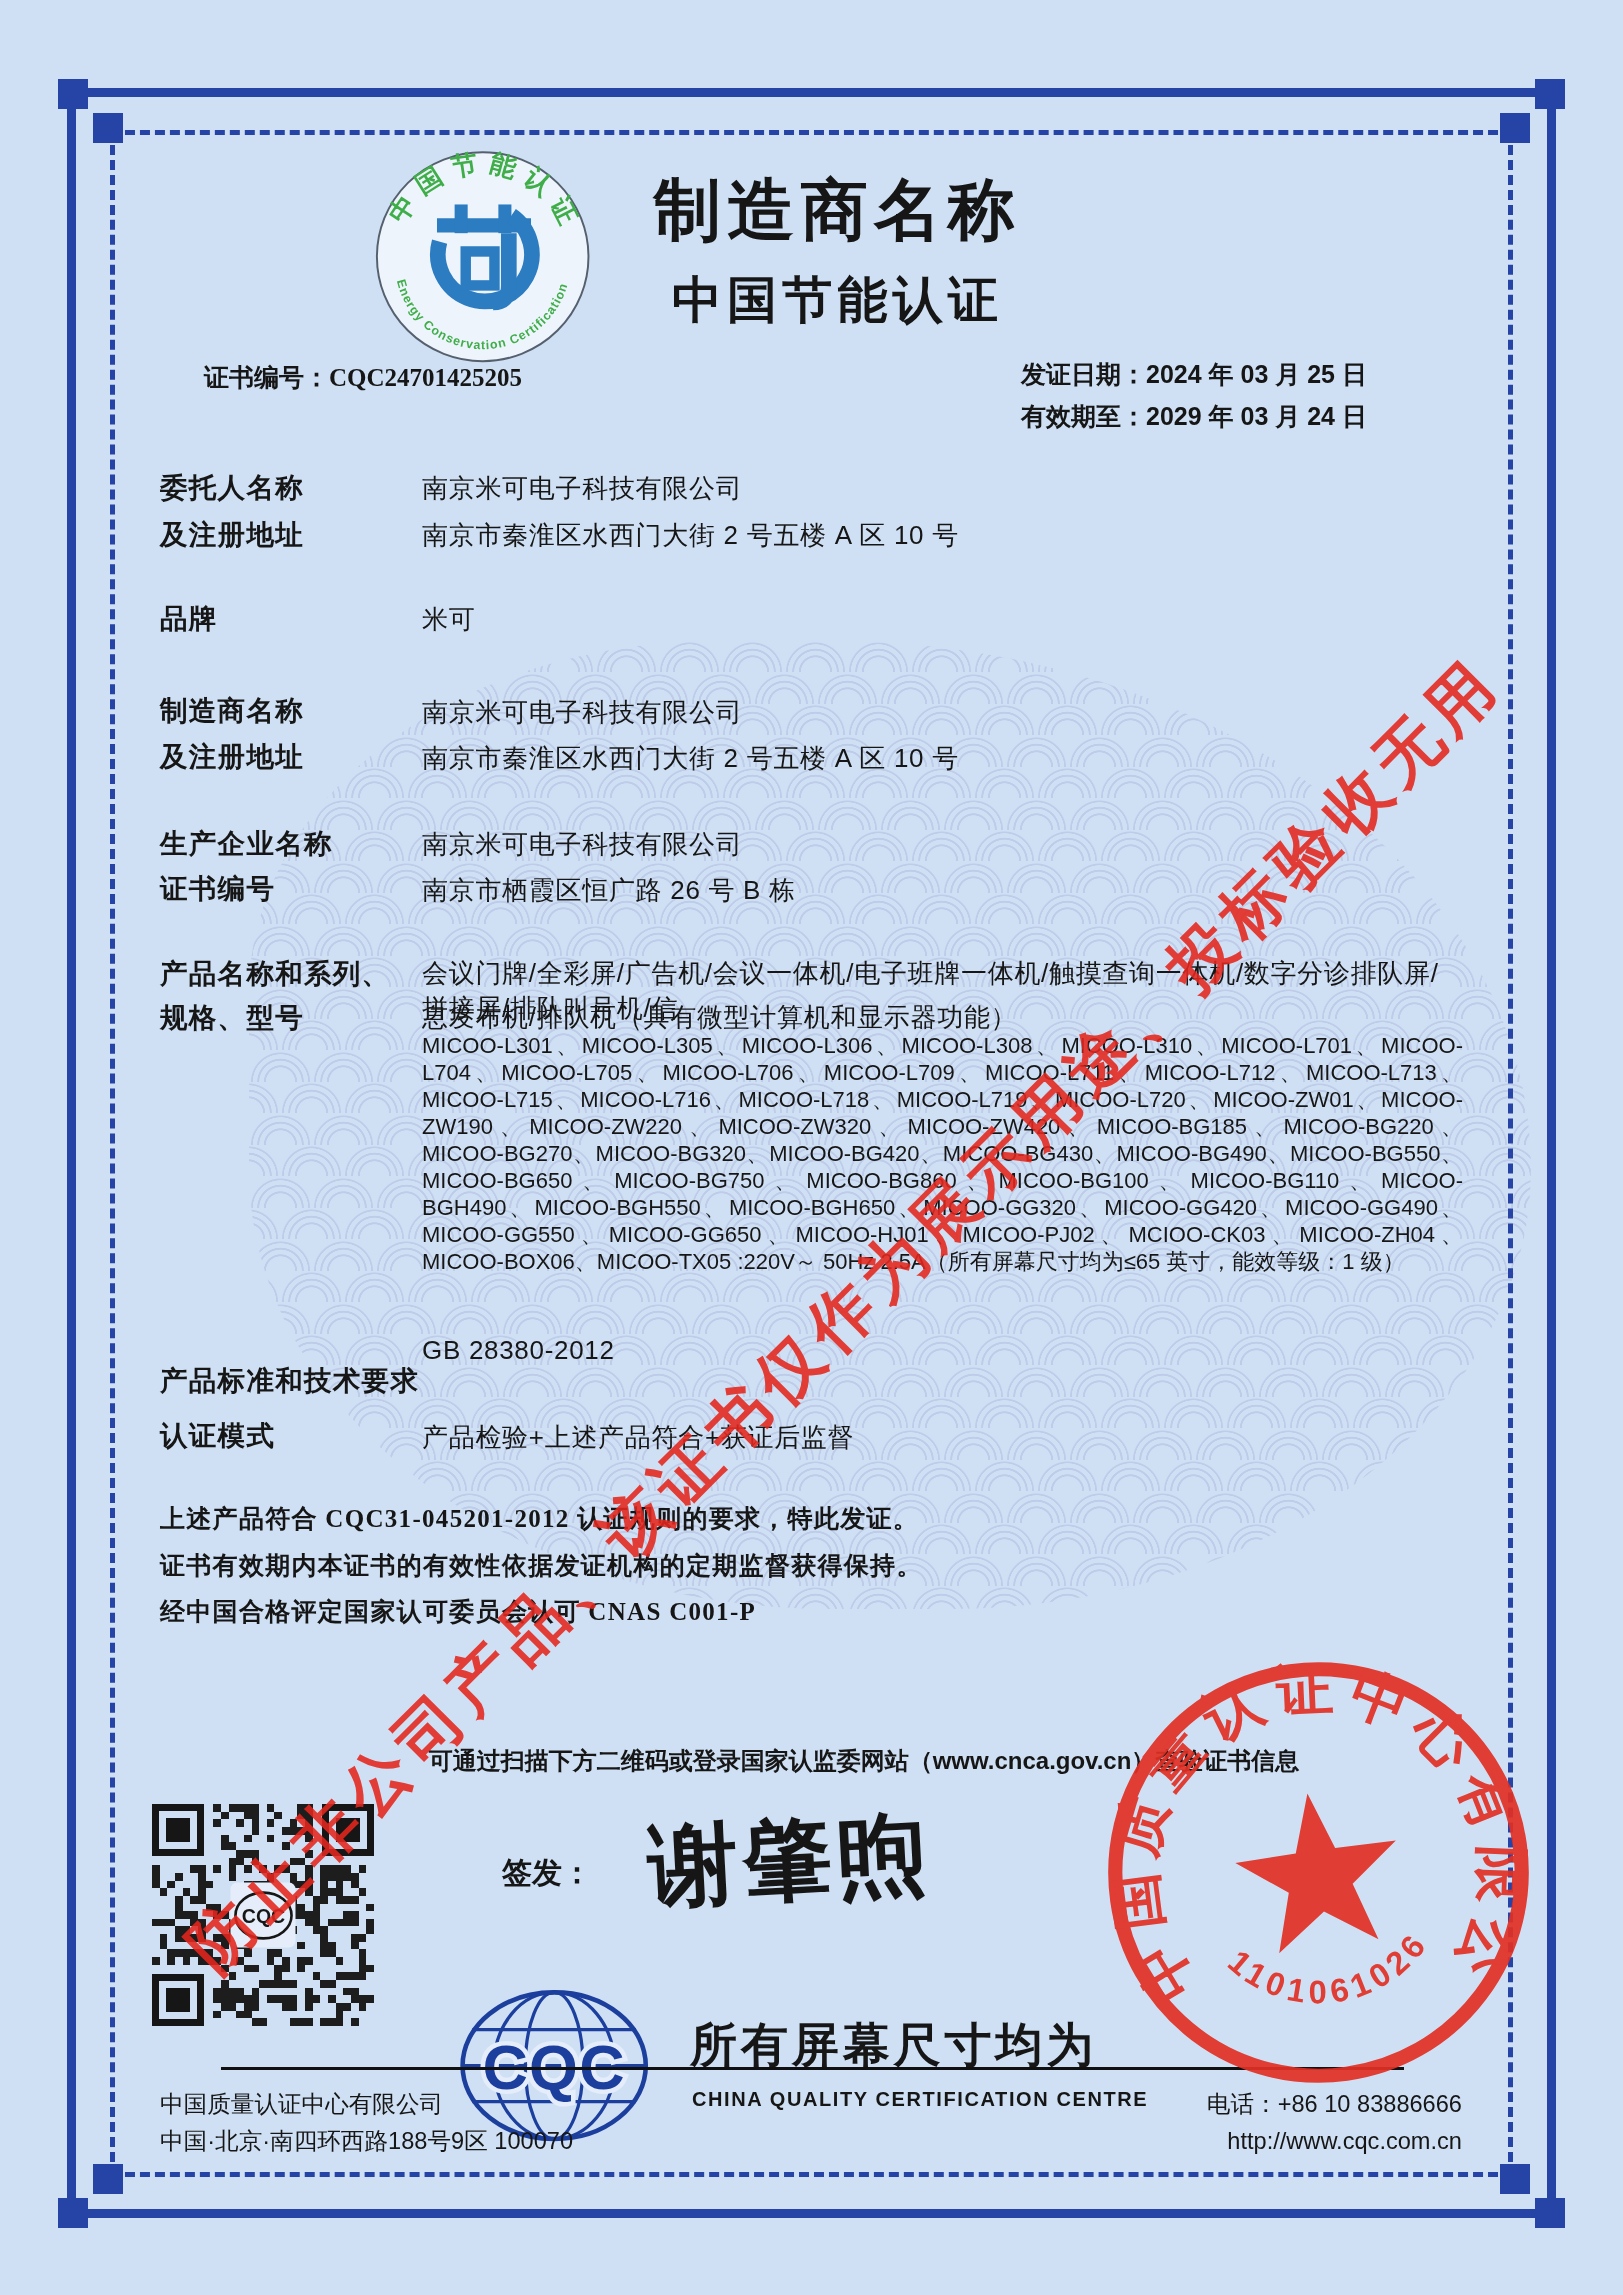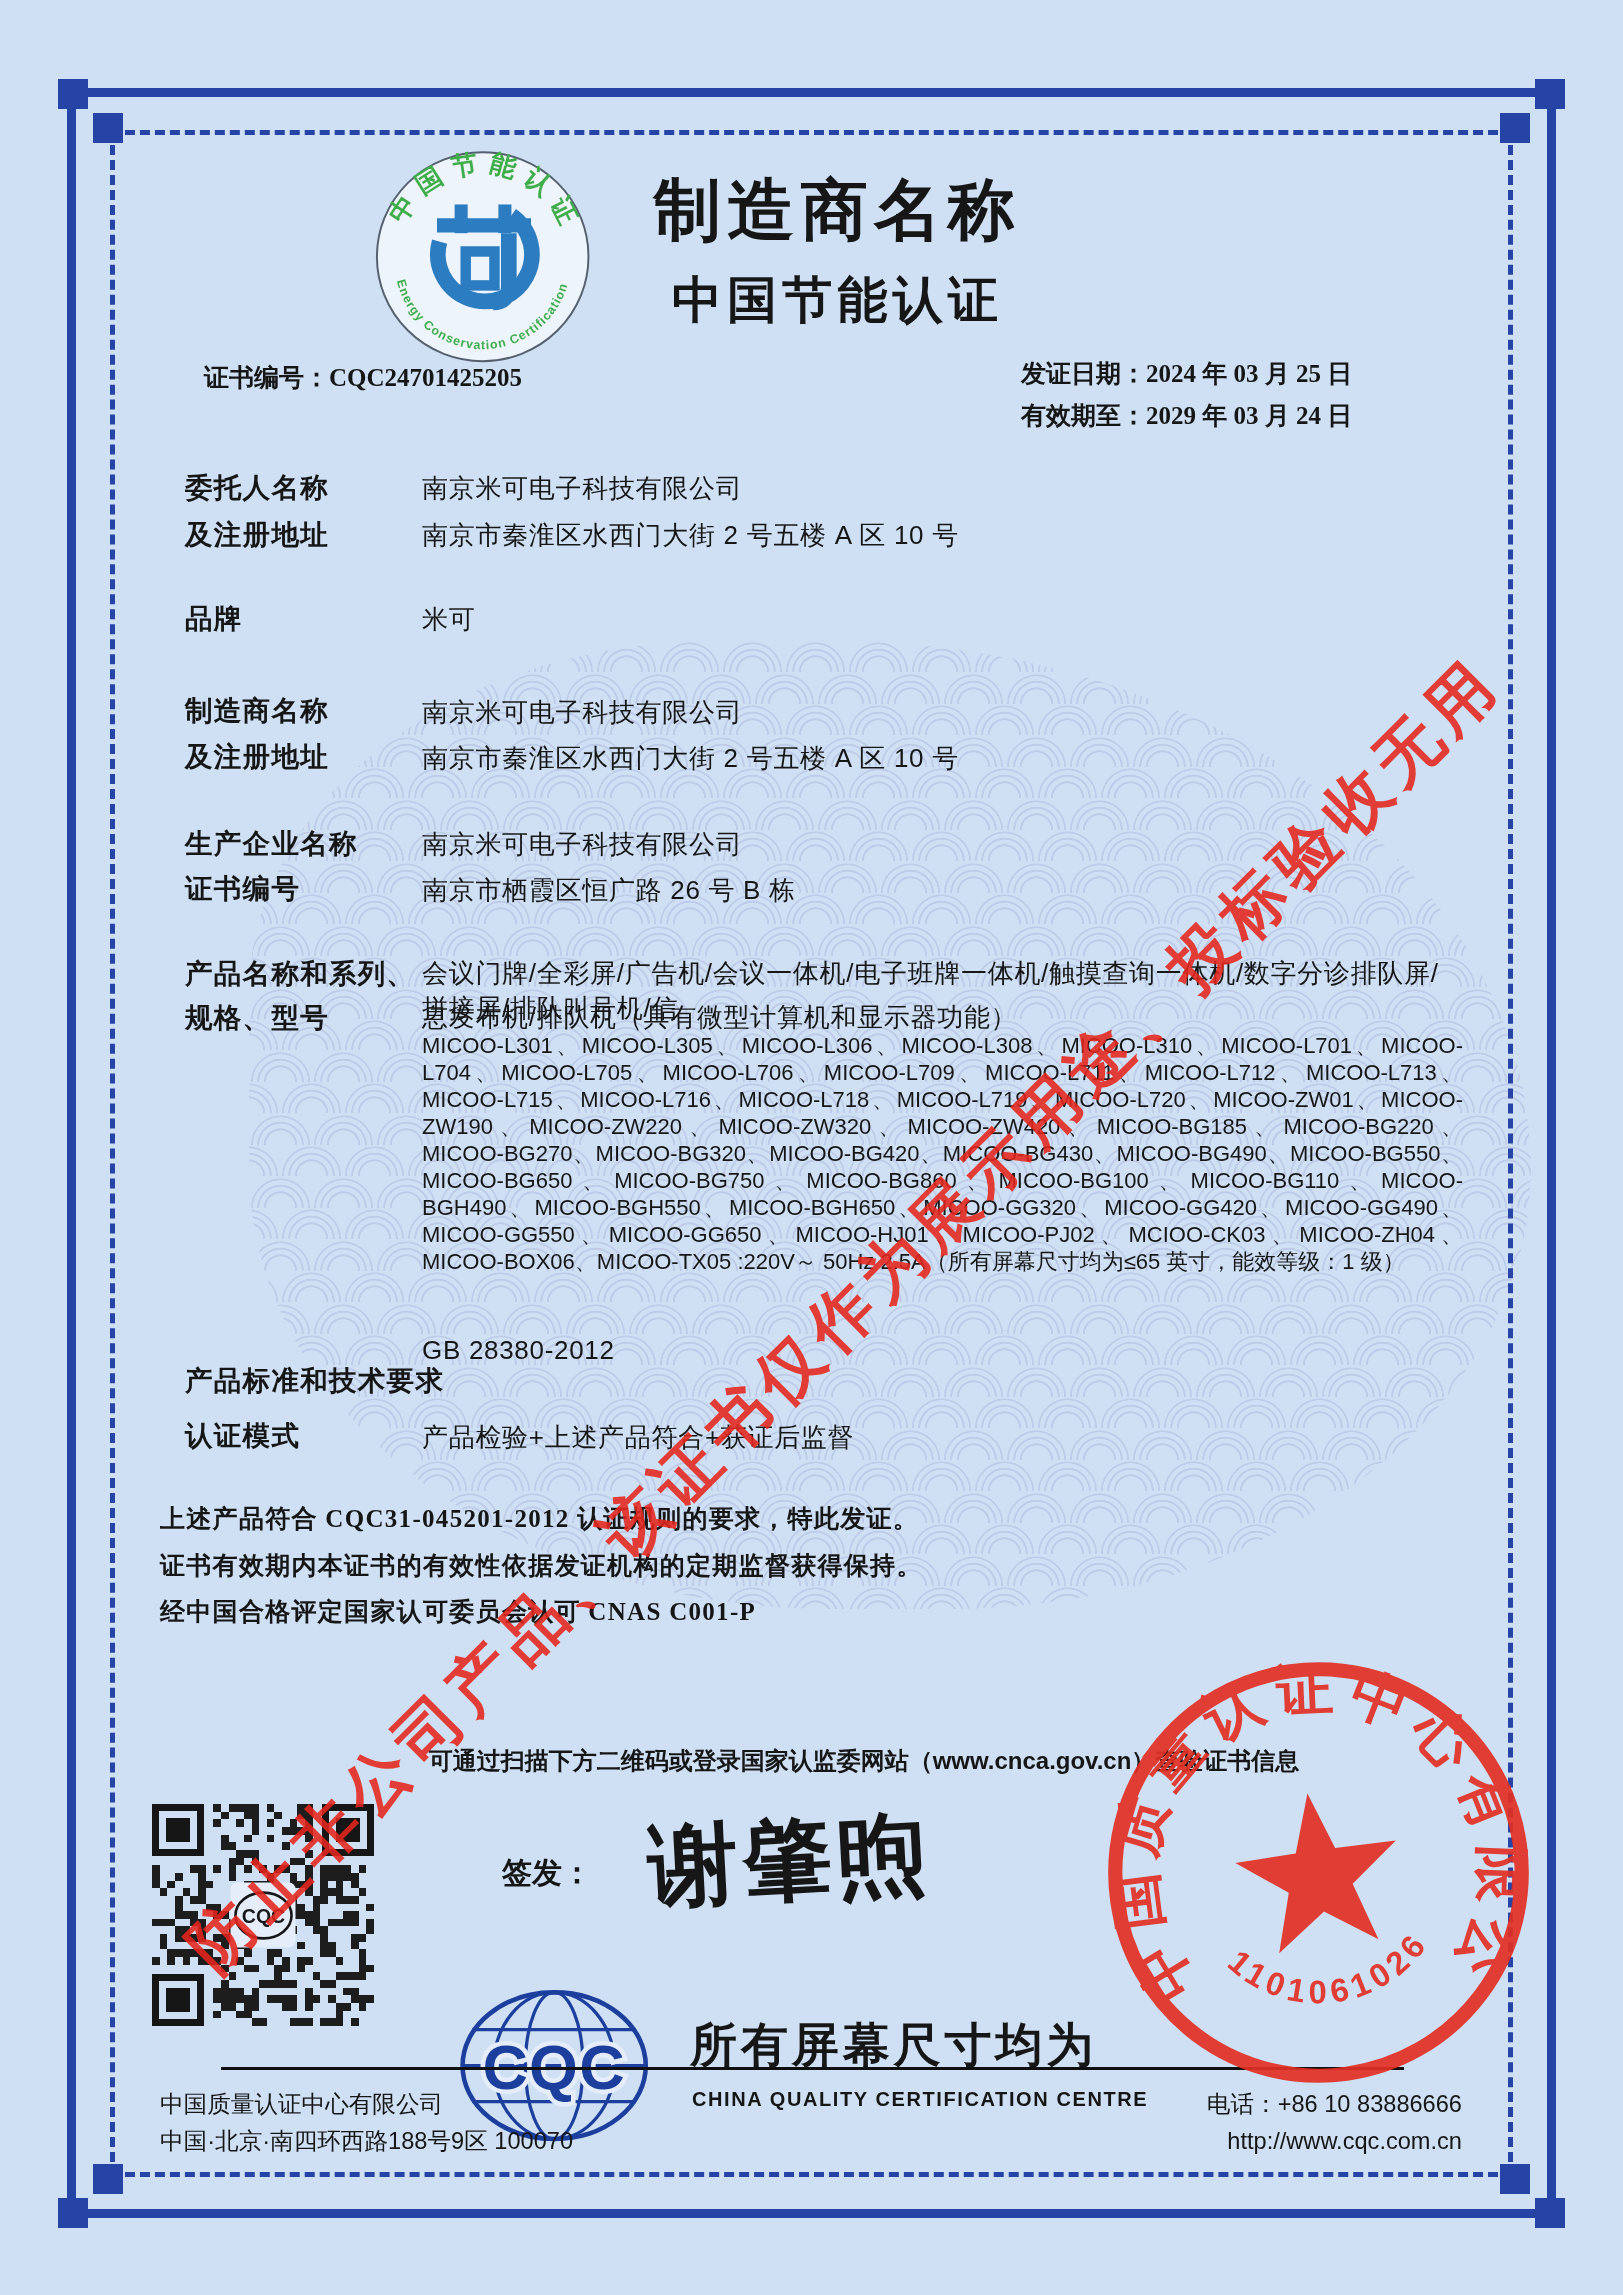--- a/index.html
+++ b/index.html
@@ -33,24 +33,24 @@
     background-size:63px 63px;background-position:0 0,31px 31px;
     border-radius:40% 60% 50% 50%;}
   
   .logo{position:absolute;left:340px;top:147px;width:288px;height:222px;}
   .title{position:absolute;left:52px;right:0;top:165px;text-align:center;
          font-size:67px;font-weight:bold;letter-spacing:6.5px;}
   .subtitle{position:absolute;left:52px;right:0;top:267px;text-align:center;
             font-size:50px;font-weight:bold;letter-spacing:5.2px;}
   .certno{position:absolute;left:204px;top:361px;font-family:"Liberation Serif",serif;
           font-weight:bold;font-size:25px;}
-  .dates{position:absolute;left:1021px;top:353px;font-family:Liberation Serif, serif;
+  .dates{position:absolute;left:1021px;top:353px;font-family:Liberation Sans, sans-serif;
          font-weight:bold;font-size:25px;line-height:42px;}
   
-  .lbl{position:absolute;left:160px;font-size:27.5px;font-weight:bold;letter-spacing:1.3px;margin-left:25px;}
+  .lbl{position:absolute;left:160px;font-size:27.5px;font-weight:bold;letter-spacing:1.3px;}
   .val{position:absolute;left:422px;font-size:26px;letter-spacing:0.7px;}
   .models{position:absolute;left:422px;top:1032px;width:1041px;font-size:22px;
           line-height:27px;text-align:justify;letter-spacing:0px;}
   
   .stmt{position:absolute;left:160px;font-family:"Liberation Serif",serif;
         font-weight:bold;font-size:25px;letter-spacing:1.3px;text-align:center;}
   
   .qrnote{position:absolute;left:275px;width:1178px;top:1745px;text-align:center;
           font-size:24px;font-weight:bold;}
   .qr{position:absolute;left:152px;top:1804px;width:222px;height:222px;

